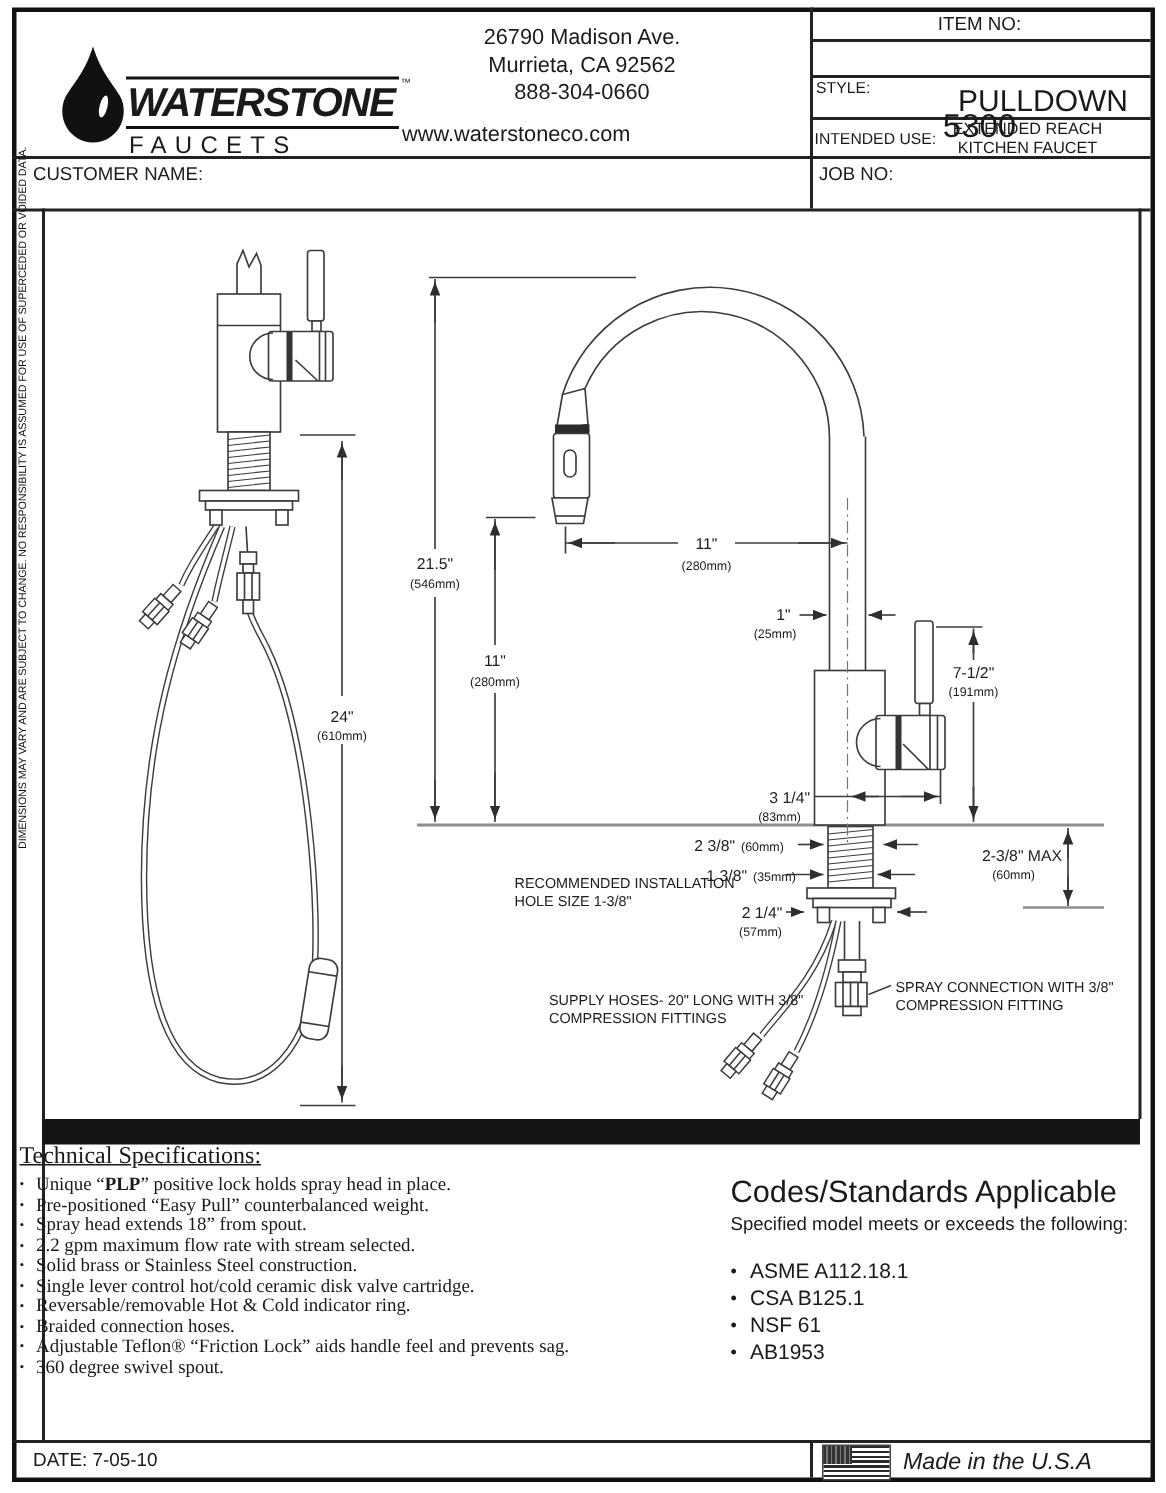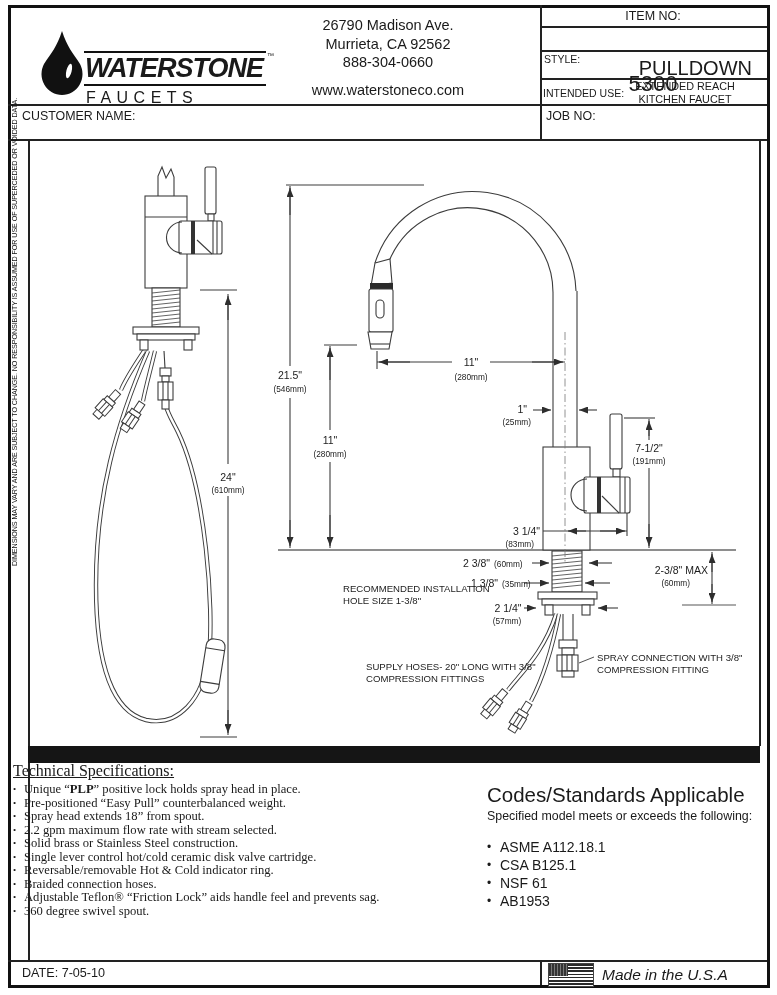--- a/index.html
+++ b/index.html
@@ -9,21 +9,21 @@
   
   #frame{left:8px;top:5px;width:756px;height:977px;border:3px solid #111;}
   .hline{background:#222;height:2px;}
   .vline{background:#222;width:2px;}
   
   #brand-word{font-style:italic;font-weight:bold;font-size:27px;letter-spacing:-1px;
               border-top:2.5px solid #111;border-bottom:2.5px solid #111;padding:0 3px 1px 1px;line-height:30px;margin-top:31px;}
   #brand-sub{font-size:16px;letter-spacing:5.5px;margin-top:3px;padding-left:2px;}
   #brand-tm{font-size:7px;}
   #addr{width:240px;text-align:center;font-size:14.5px;line-height:18.5px;}
-  #website{width:240px;text-align:center;font-size:14.5px;}
+  #website{width:240px;text-align:left;font-size:14.5px;}
   .cell-label{font-size:10.5px;}
   .form-label{font-size:12.4px;}
   #item-no-label{width:220px;text-align:center;font-size:12.5px;}
   #item-no{width:220px;text-align:center;font-size:22px;margin-top:44px;}
   #style-value{width:180px;text-align:right;font-size:20px;}
   .use-line{font-size:10.8px;line-height:12.5px;text-align:center;}
   
   #side-note{left:10px;top:566px;transform:rotate(-90deg);transform-origin:0 0;
              white-space:nowrap;font-size:7.2px;letter-spacing:-0.1px;color:#111;}
   

